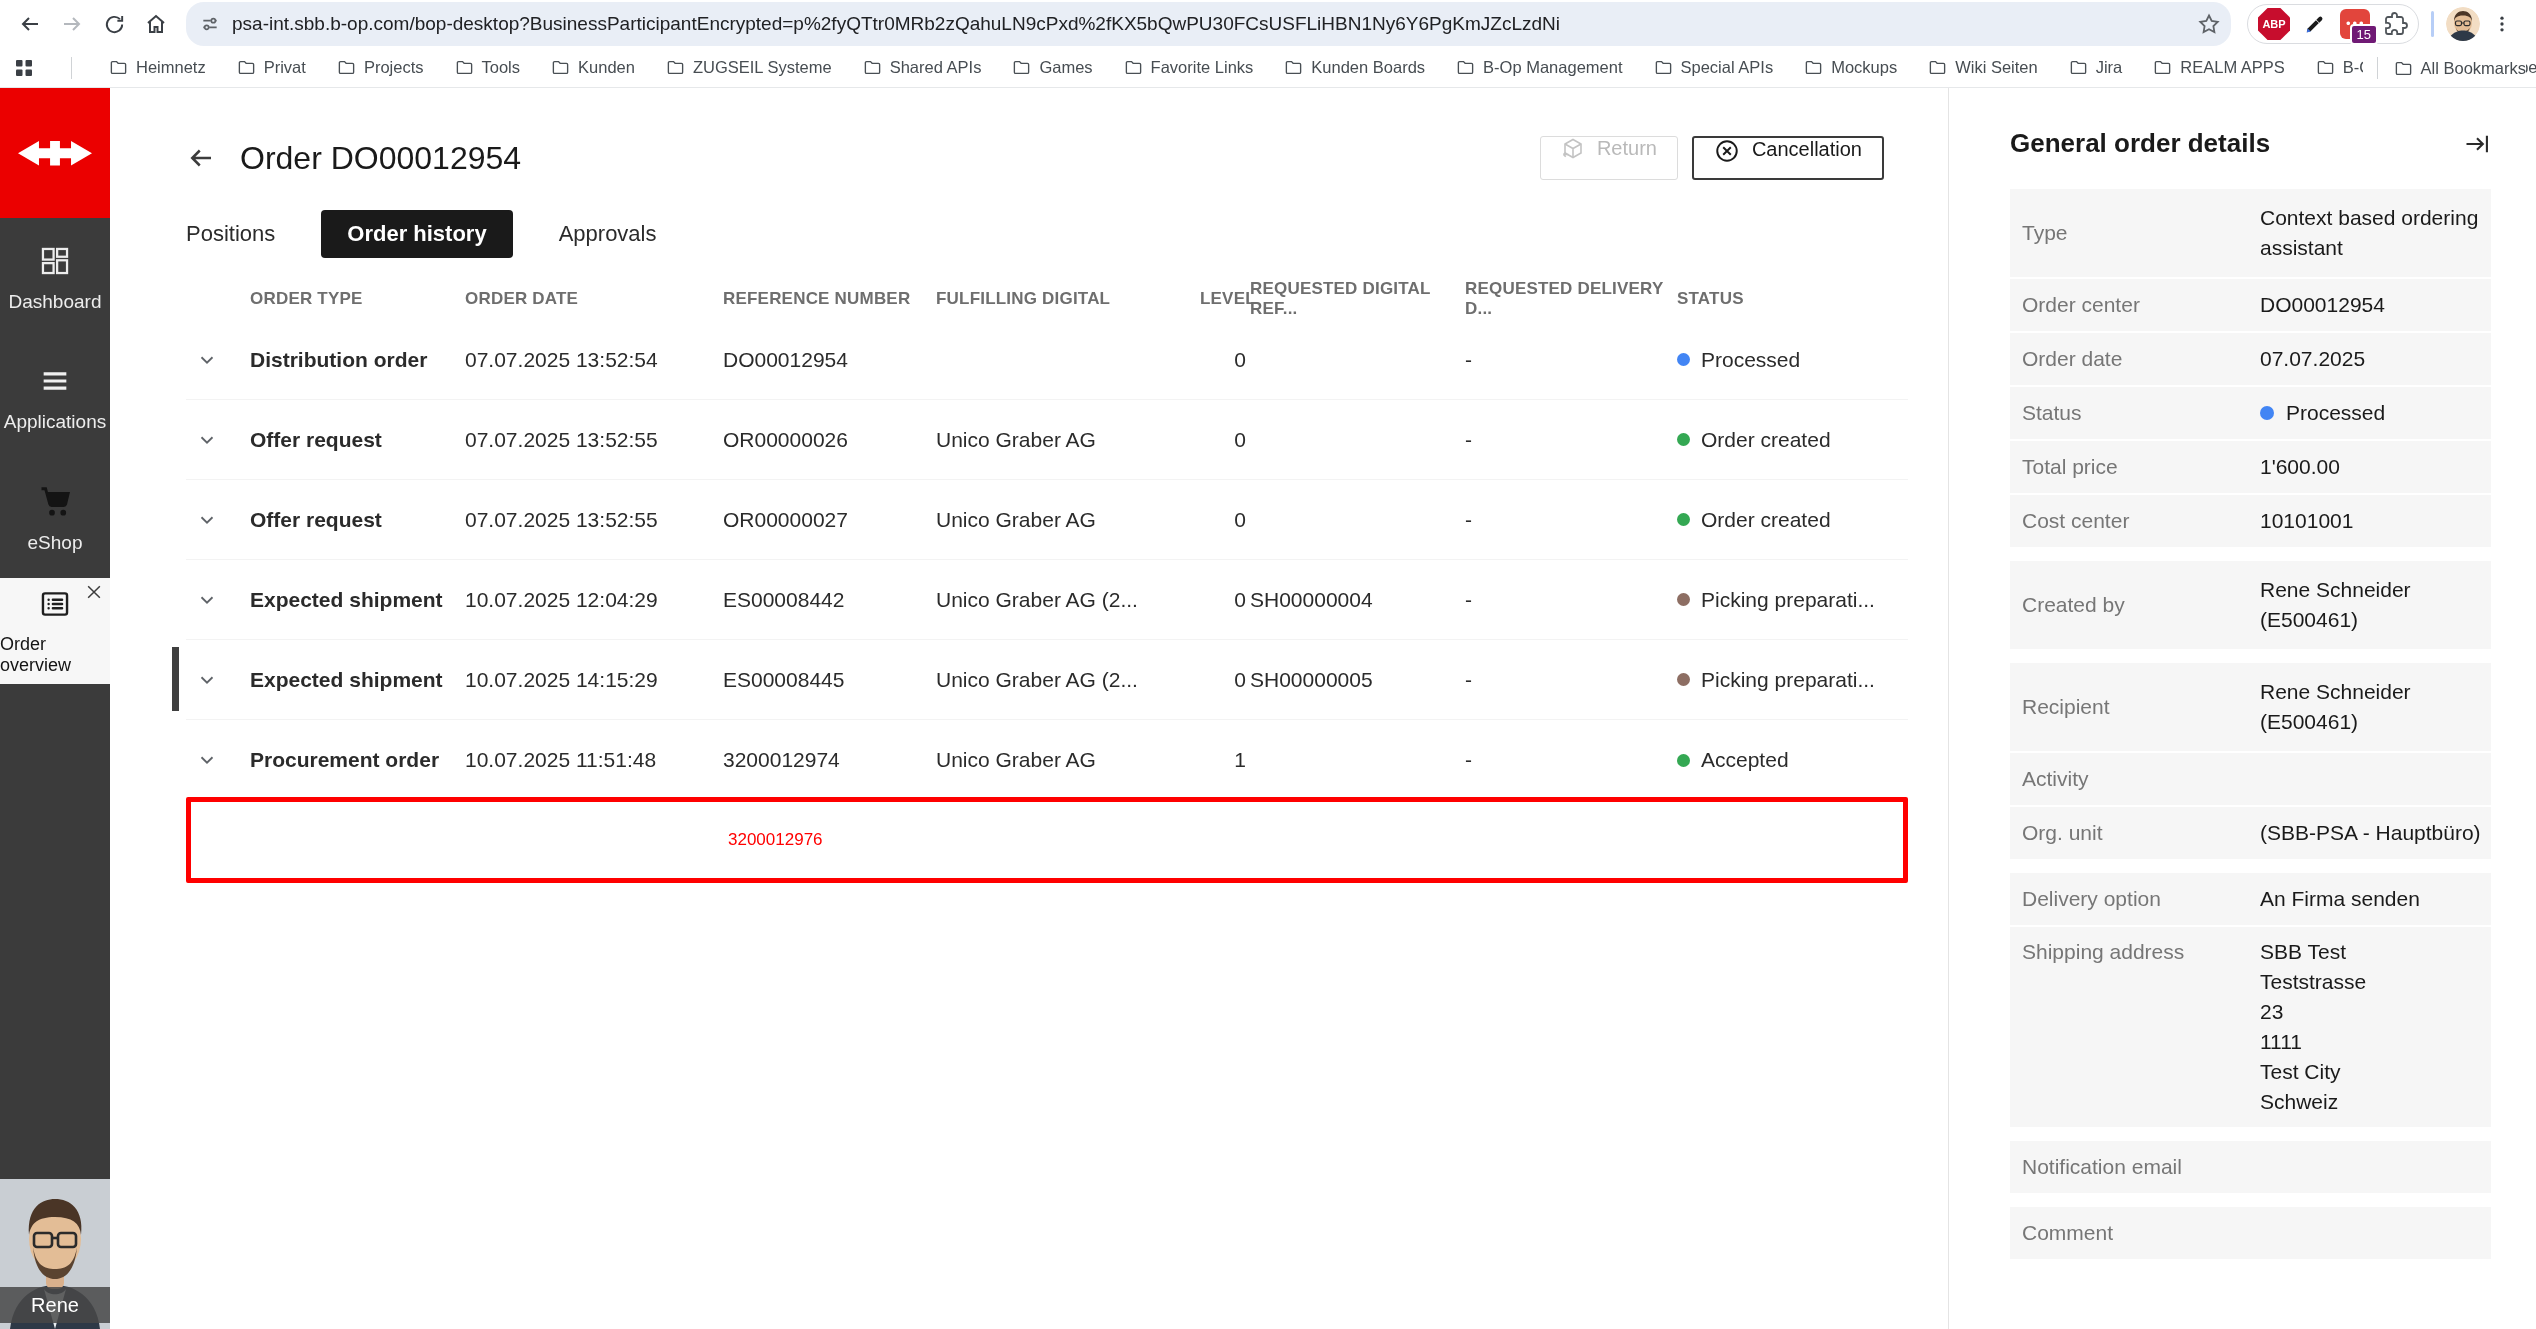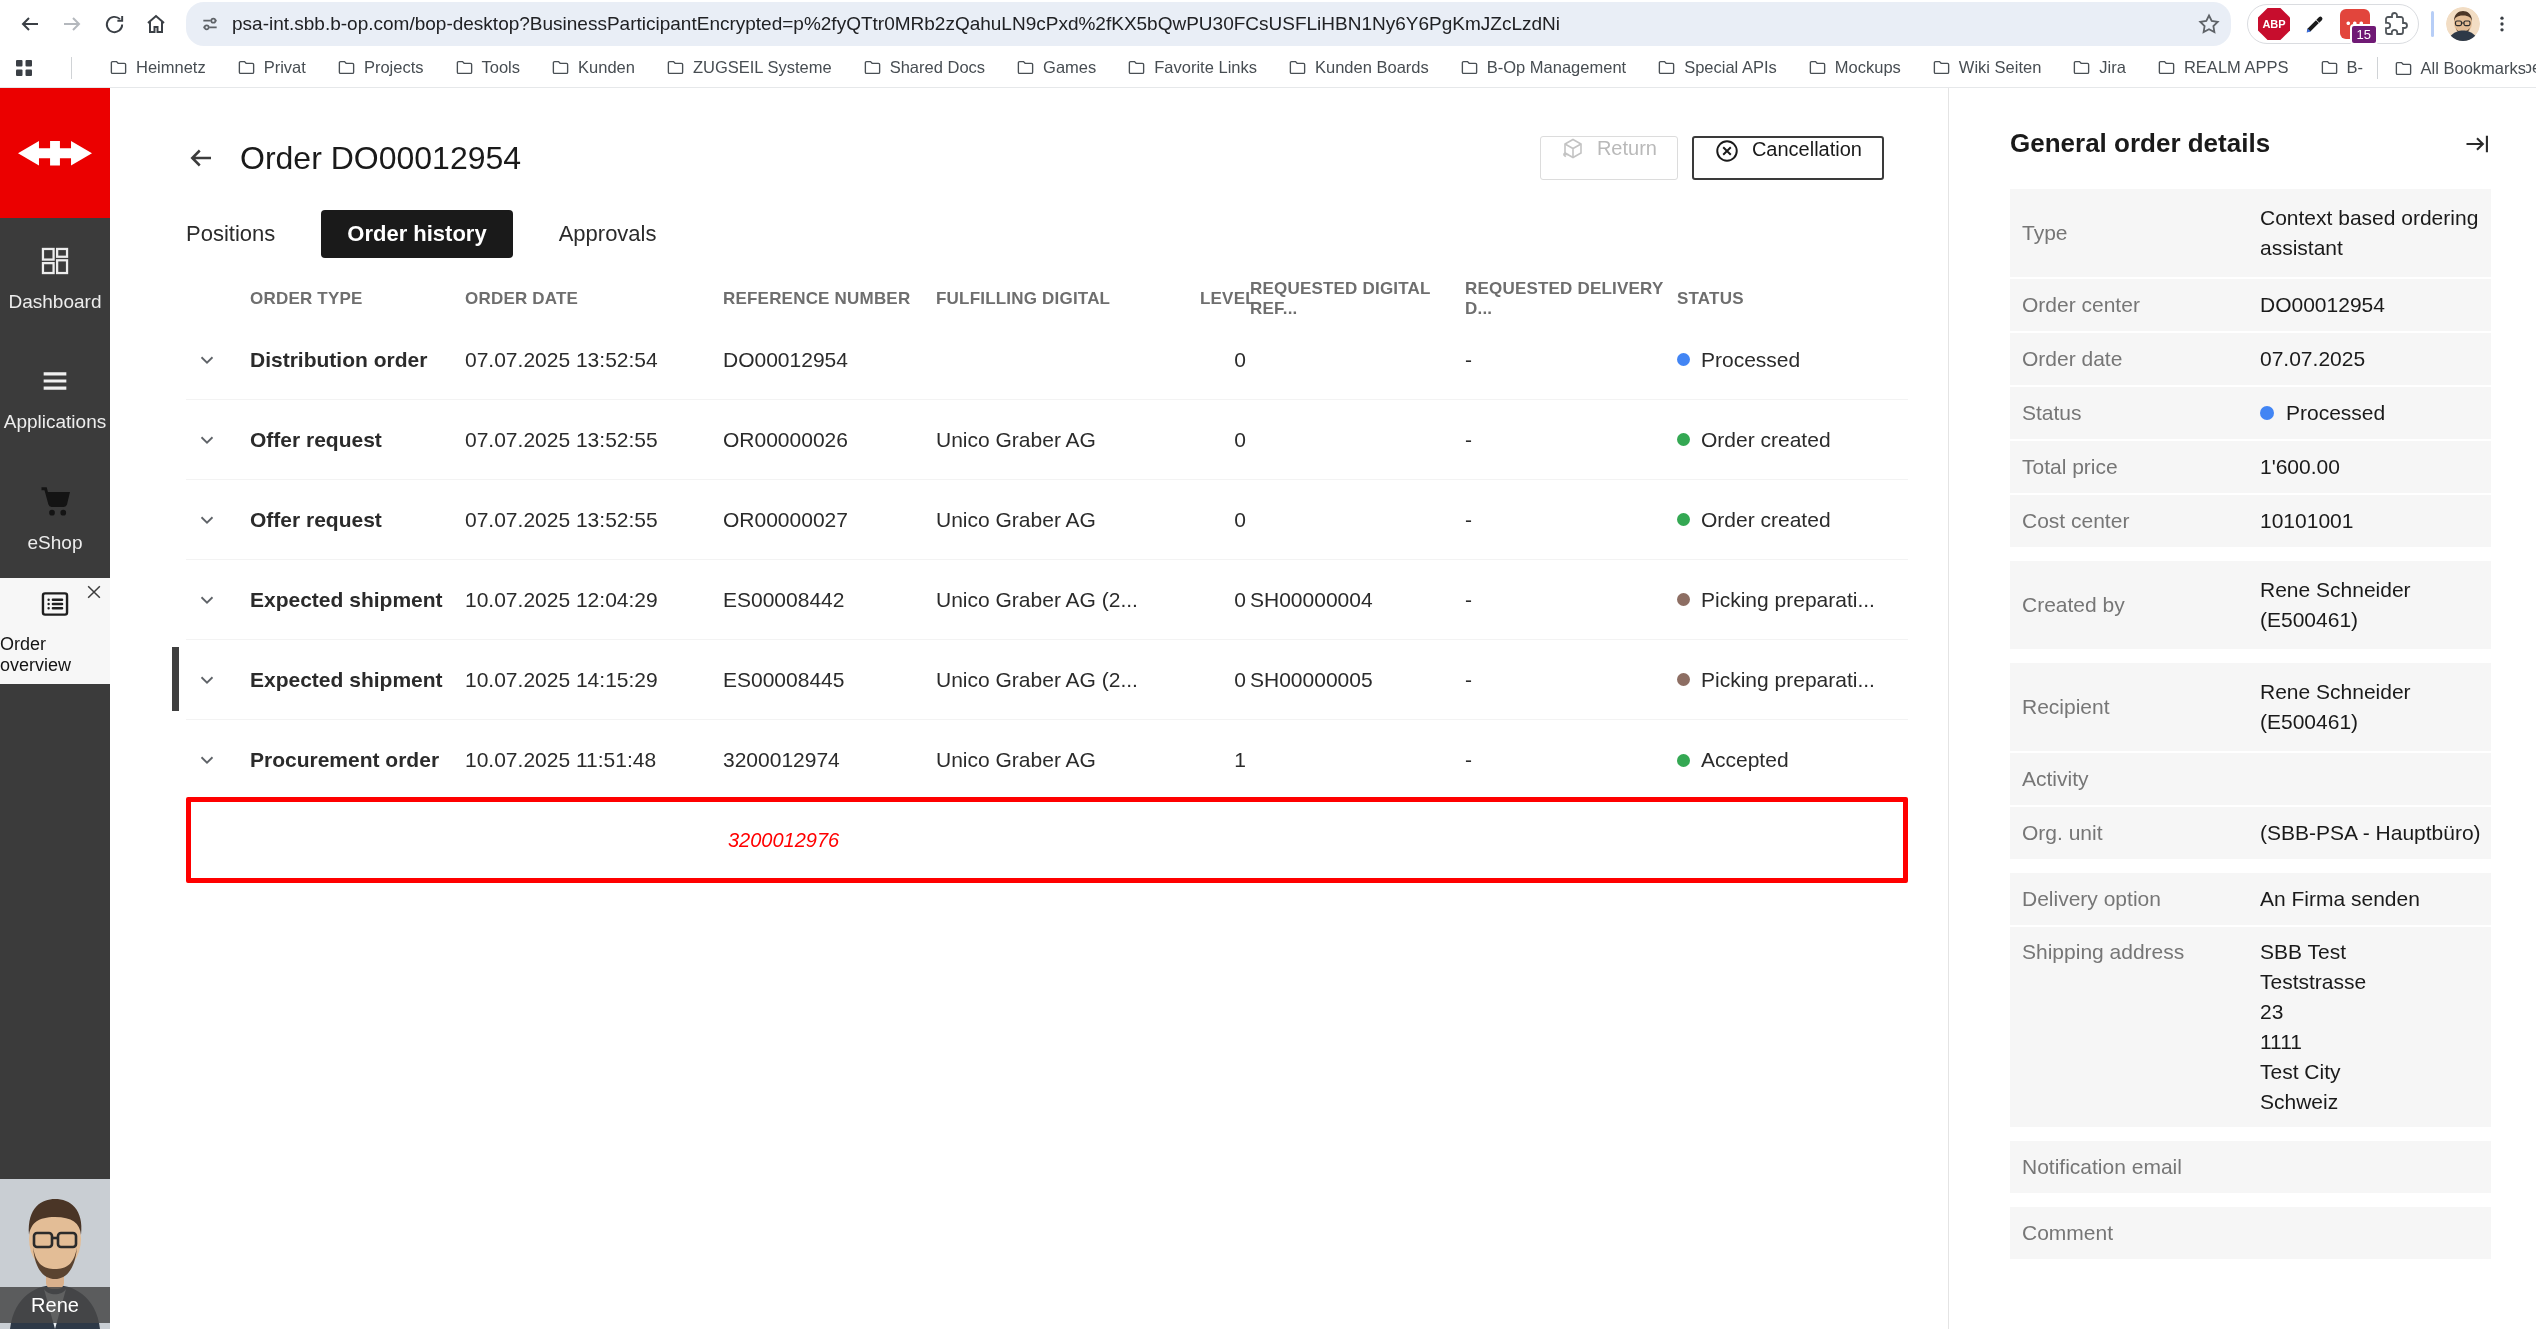--- a/index.html
+++ b/index.html
@@ -65,21 +65,21 @@
   .trow { height:80px; font-size:21px; color:#2b2b2b; border-bottom:1px solid #f3f3f3; position:relative; }
   .td.chev { padding-left:10px; }
   .c-type { font-weight:bold; }
   .c-level, .th-level { text-align:right; padding-right:4px; }
   .c-status { display:flex; align-items:center; gap:11px; }
   .dot { width:13px; height:13px; border-radius:50%; flex:0 0 auto; }
   .sel-bar { position:absolute; left:-14px; top:7px; width:7px; height:64px; background:#3f3f3f; }
 
   .red-box { width:1722px; height:86px; border:5px solid currentColor; border-radius:2px; margin-top:-3px;
     display:flex; align-items:center; }
-  .red-box span { margin-left:537px; font-size:20px;font-style:italic; }
+  .red-box span { margin-left:537px; font-size:17px; }
 
   
   .details { width:588px; flex:0 0 auto; border-left:1px solid #e4e4e4; padding:40px 45px 0 61px; background:#fff; }
   .d-head { display:flex; align-items:center; justify-content:space-between; margin-bottom:30px; }
   .d-title { font-size:26px; font-weight:bold; }
   .d-row { display:grid; grid-template-columns:238px 1fr; align-items:center; background:#f6f6f6;
     min-height:52px; padding:10px 8px 10px 12px; margin-bottom:2px; font-size:21px; line-height:30px; }
   .d-row.tall { min-height:88px; }
   .d-row.gap { margin-bottom:14px; }
   .d-row.top { align-items:start; }
@@ -222,21 +222,21 @@
   <div class="bm">
       <svg width="19" viewBox="0 0 24 24">
         <path d="M3 6a1.5 1.5 0 0 1 1.5-1.5h5l2 2.2h8A1.5 1.5 0 0 1 21 8.2V18a1.5 1.5 0 0 1-1.5 1.5h-15A1.5 1.5 0 0 1 3 18z" fill="none" stroke="#494f54" stroke-width="1.7"></path>
       </svg>
       <span>ZUGSEIL Systeme</span>
     </div>
   <div class="bm">
       <svg width="19" viewBox="0 0 24 24">
         <path d="M3 6a1.5 1.5 0 0 1 1.5-1.5h5l2 2.2h8A1.5 1.5 0 0 1 21 8.2V18a1.5 1.5 0 0 1-1.5 1.5h-15A1.5 1.5 0 0 1 3 18z" fill="none" stroke="#494f54" stroke-width="1.7"></path>
       </svg>
-      <span>Shared Docs</span>
+      <span>Shared APIs</span>
     </div>
   <div class="bm">
       <svg width="19" viewBox="0 0 24 24">
         <path d="M3 6a1.5 1.5 0 0 1 1.5-1.5h5l2 2.2h8A1.5 1.5 0 0 1 21 8.2V18a1.5 1.5 0 0 1-1.5 1.5h-15A1.5 1.5 0 0 1 3 18z" fill="none" stroke="#494f54" stroke-width="1.7"></path>
       </svg>
       <span>Games</span>
     </div>
   <div class="bm">
       <svg width="19" viewBox="0 0 24 24">
         <path d="M3 6a1.5 1.5 0 0 1 1.5-1.5h5l2 2.2h8A1.5 1.5 0 0 1 21 8.2V18a1.5 1.5 0 0 1-1.5 1.5h-15A1.5 1.5 0 0 1 3 18z" fill="none" stroke="#494f54" stroke-width="1.7"></path>

